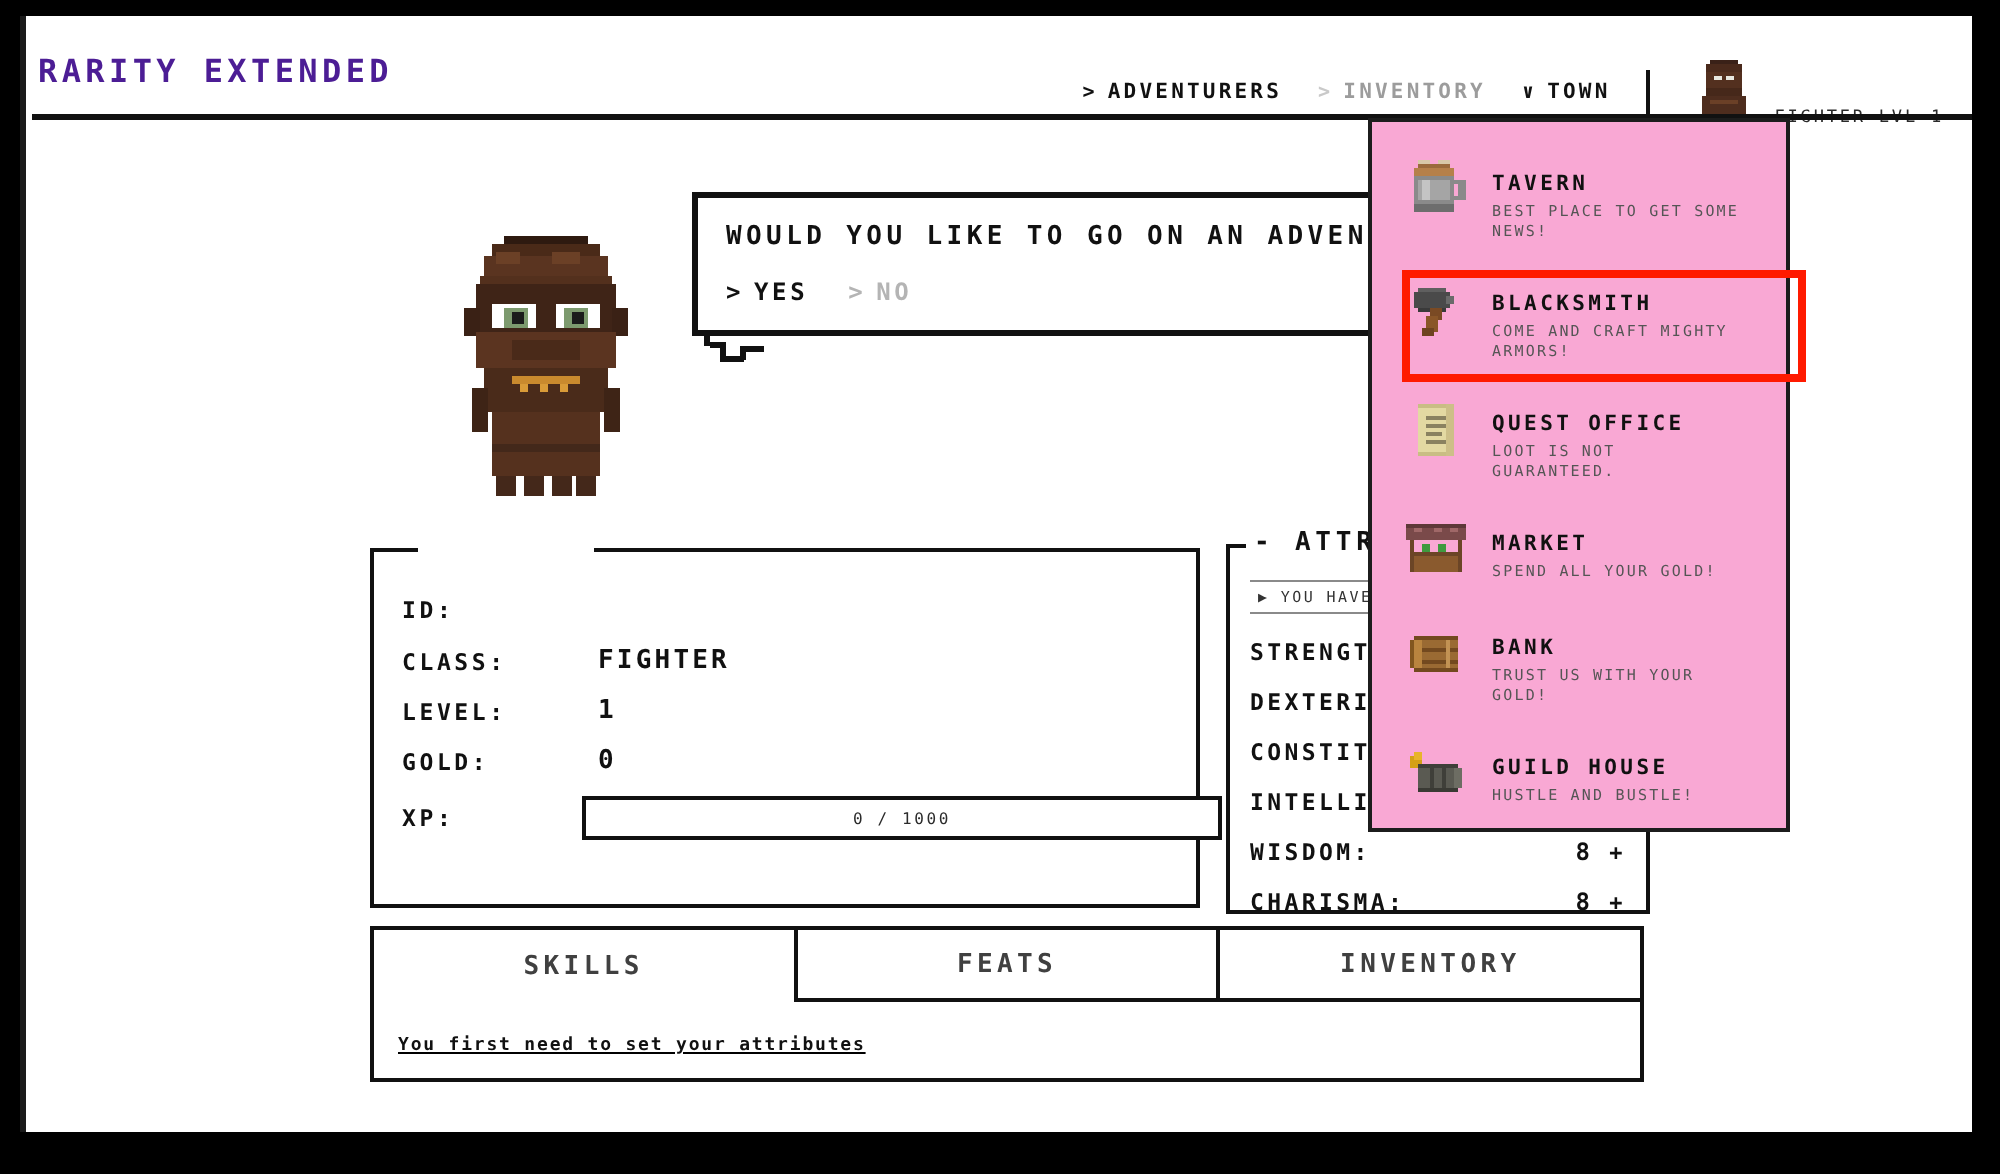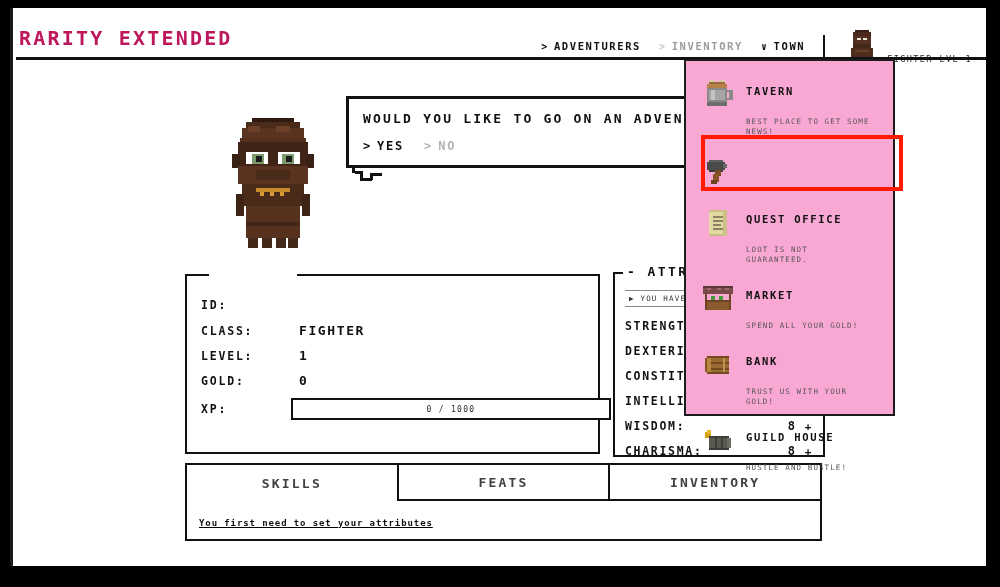--- a/index.html
+++ b/index.html
@@ -27,24 +27,24 @@
   
   #header {
     position: relative;
     height: 48px;
     width: 100%;
   }
   #brand {
     position: absolute;
     left: 6px;
     top: 18px;
-    font-size: 20px;
+    font-size: 16px;
     font-weight: bold;
     letter-spacing: 2.2px;
-    color: #be185d;
+    color: #4c1d95;
     white-space: nowrap;
     text-align: center;
   }
   #nav {
     position: absolute;
     right: 14px;
     top: 20px;
     display: flex;
     align-items: center;
     gap: 0px;
@@ -310,21 +310,21 @@
   }
   .town-txt { padding-top: 3px; }
   .town-name {
     font-size: 10.5px;
     font-weight: bold;
     letter-spacing: 1.7px;
     color: #111111;
     white-space: nowrap;
   }
   .town-desc {
-    margin-top: 18px;
+    margin-top: 2px;
     font-size: 7.5px;
     letter-spacing: 1.1px;
     color: #555555;
     line-height: 10px;
     max-width: 125px;
   }
   #highlight-box {
     position: absolute;
     left: 15px;
     top: 74px;
@@ -567,20 +567,24 @@
         <svg class="sprite" width="34" height="34" viewBox="0 0 17 17" shape-rendering="crispEdges" aria-hidden="true">
           <rect x="3" y="4" width="9" height="4" fill="#4a4a4a"></rect>
           <rect x="4" y="3" width="7" height="1" fill="#5f5f5f"></rect>
           <rect x="4" y="8" width="7" height="1" fill="#3a3a3a"></rect>
           <rect x="11" y="5" width="2" height="2" fill="#6a6a6a"></rect>
           <rect x="7" y="8" width="3" height="3" fill="#7a4a24"></rect>
           <rect x="6" y="10" width="3" height="4" fill="#8a5628"></rect>
           <rect x="5" y="13" width="3" height="2" fill="#6e4320"></rect>
         </svg>
       </span>
+      <span class="town-txt">
+        <span class="town-name">BLACKSMITH</span>
+        <span class="town-desc" style="display:block">COME AND CRAFT MIGHTY ARMORS!</span>
+      </span>
     </div>
 
     <div class="town-item">
       <span class="town-ico">
         <svg class="sprite" width="34" height="34" viewBox="0 0 17 17" shape-rendering="crispEdges" aria-hidden="true">
           <rect x="4" y="2" width="9" height="13" fill="#e3d9a2"></rect>
           <rect x="4" y="2" width="9" height="1" fill="#c9bd84"></rect>
           <rect x="4" y="14" width="9" height="1" fill="#c9bd84"></rect>
           <rect x="6" y="5" width="5" height="1" fill="#8a8260"></rect>
           <rect x="6" y="7" width="5" height="1" fill="#8a8260"></rect>

